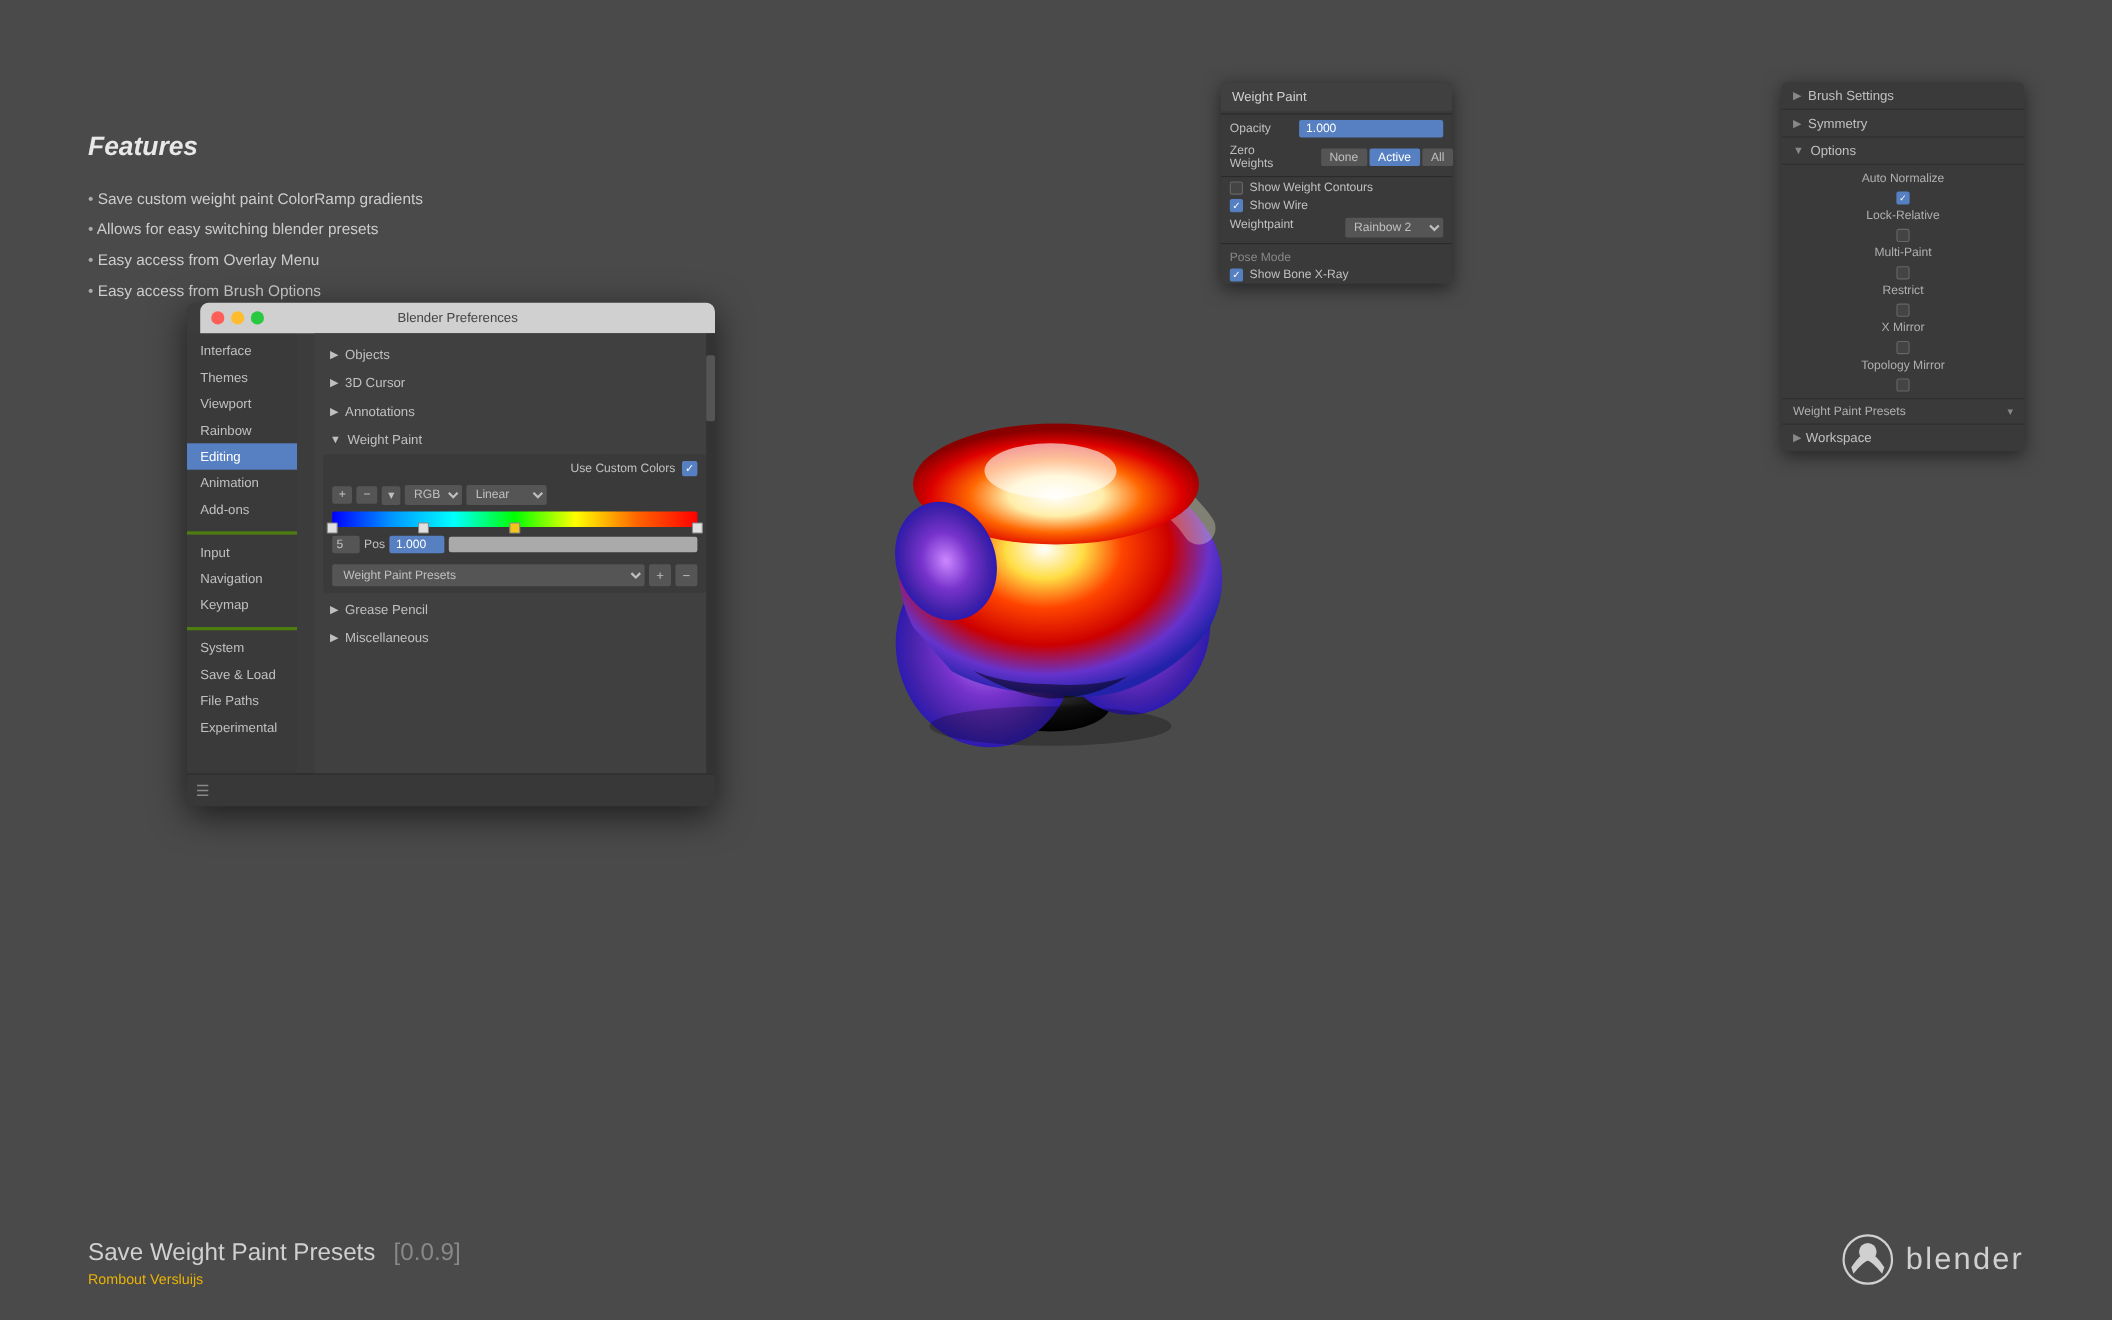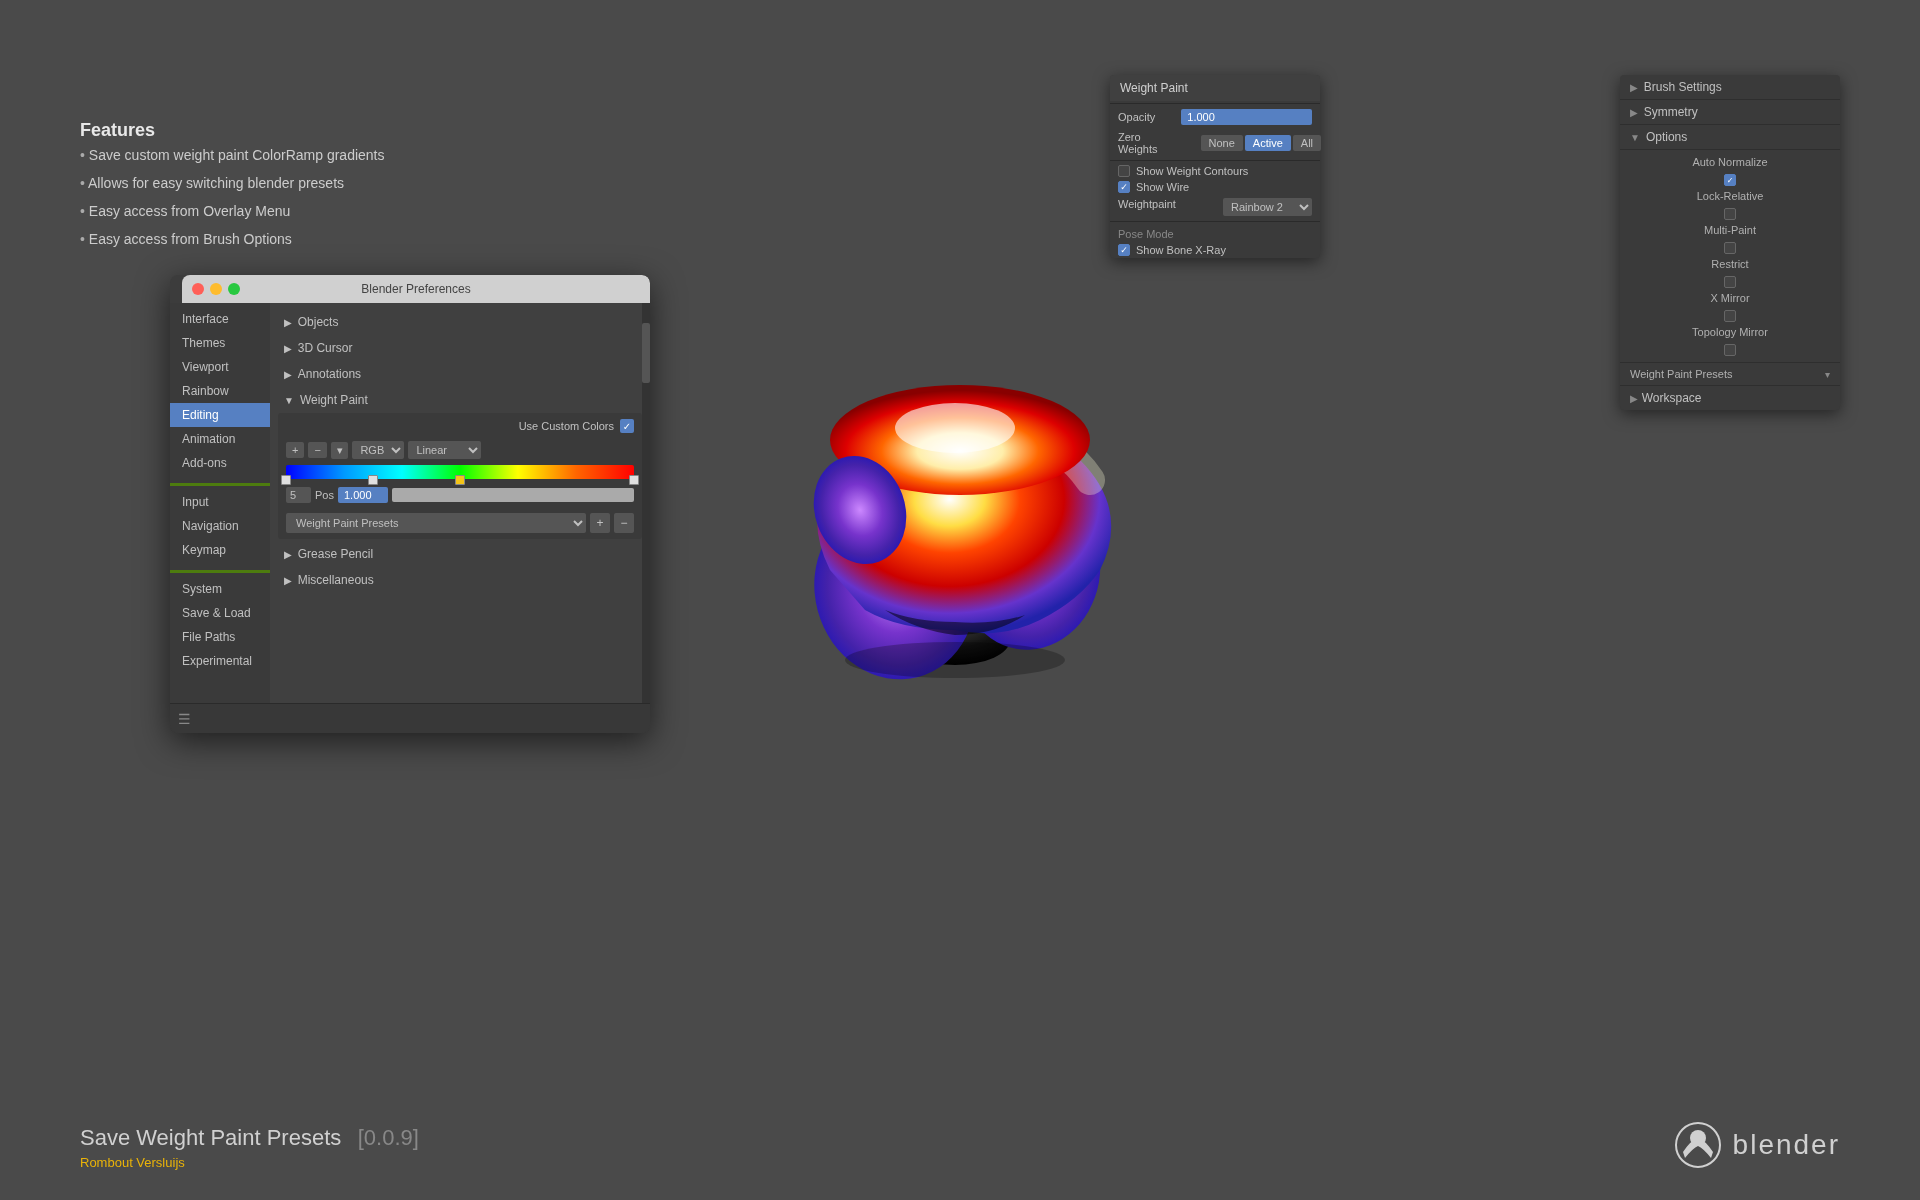--- a/index.html
+++ b/index.html
@@ -13,22 +13,24 @@
     }
 
     
     .features-section {
       position: absolute;
       top: 120px;
       left: 80px;
     }
     .features-title {
       color: #e8e8e8;
-      font-size: 18px;
+      font-size: 24px;
       font-weight: bold;
+      margin-bottom: 18px;
+      font-style: italic;
     }
     .features-list {
       list-style: none;
       color: #cccccc;
       font-size: 14px;
       line-height: 2;
     }
     .features-list li::before {
       content: '• ';
       color: #aaaaaa;
@@ -66,20 +68,21 @@
       position: absolute;
       left: 50%;
       transform: translateX(-50%);
       font-size: 12px;
       color: #444;
       font-weight: 500;
     }
     .prefs-body {
       display: flex;
       height: 400px;
+      gap: 16px;
     }
     .prefs-sidebar {
       width: 100px;
       background: #3a3a3a;
       padding-top: 4px;
       flex-shrink: 0;
     }
     .prefs-sidebar-item {
       padding: 5px 12px;
       font-size: 12px;

